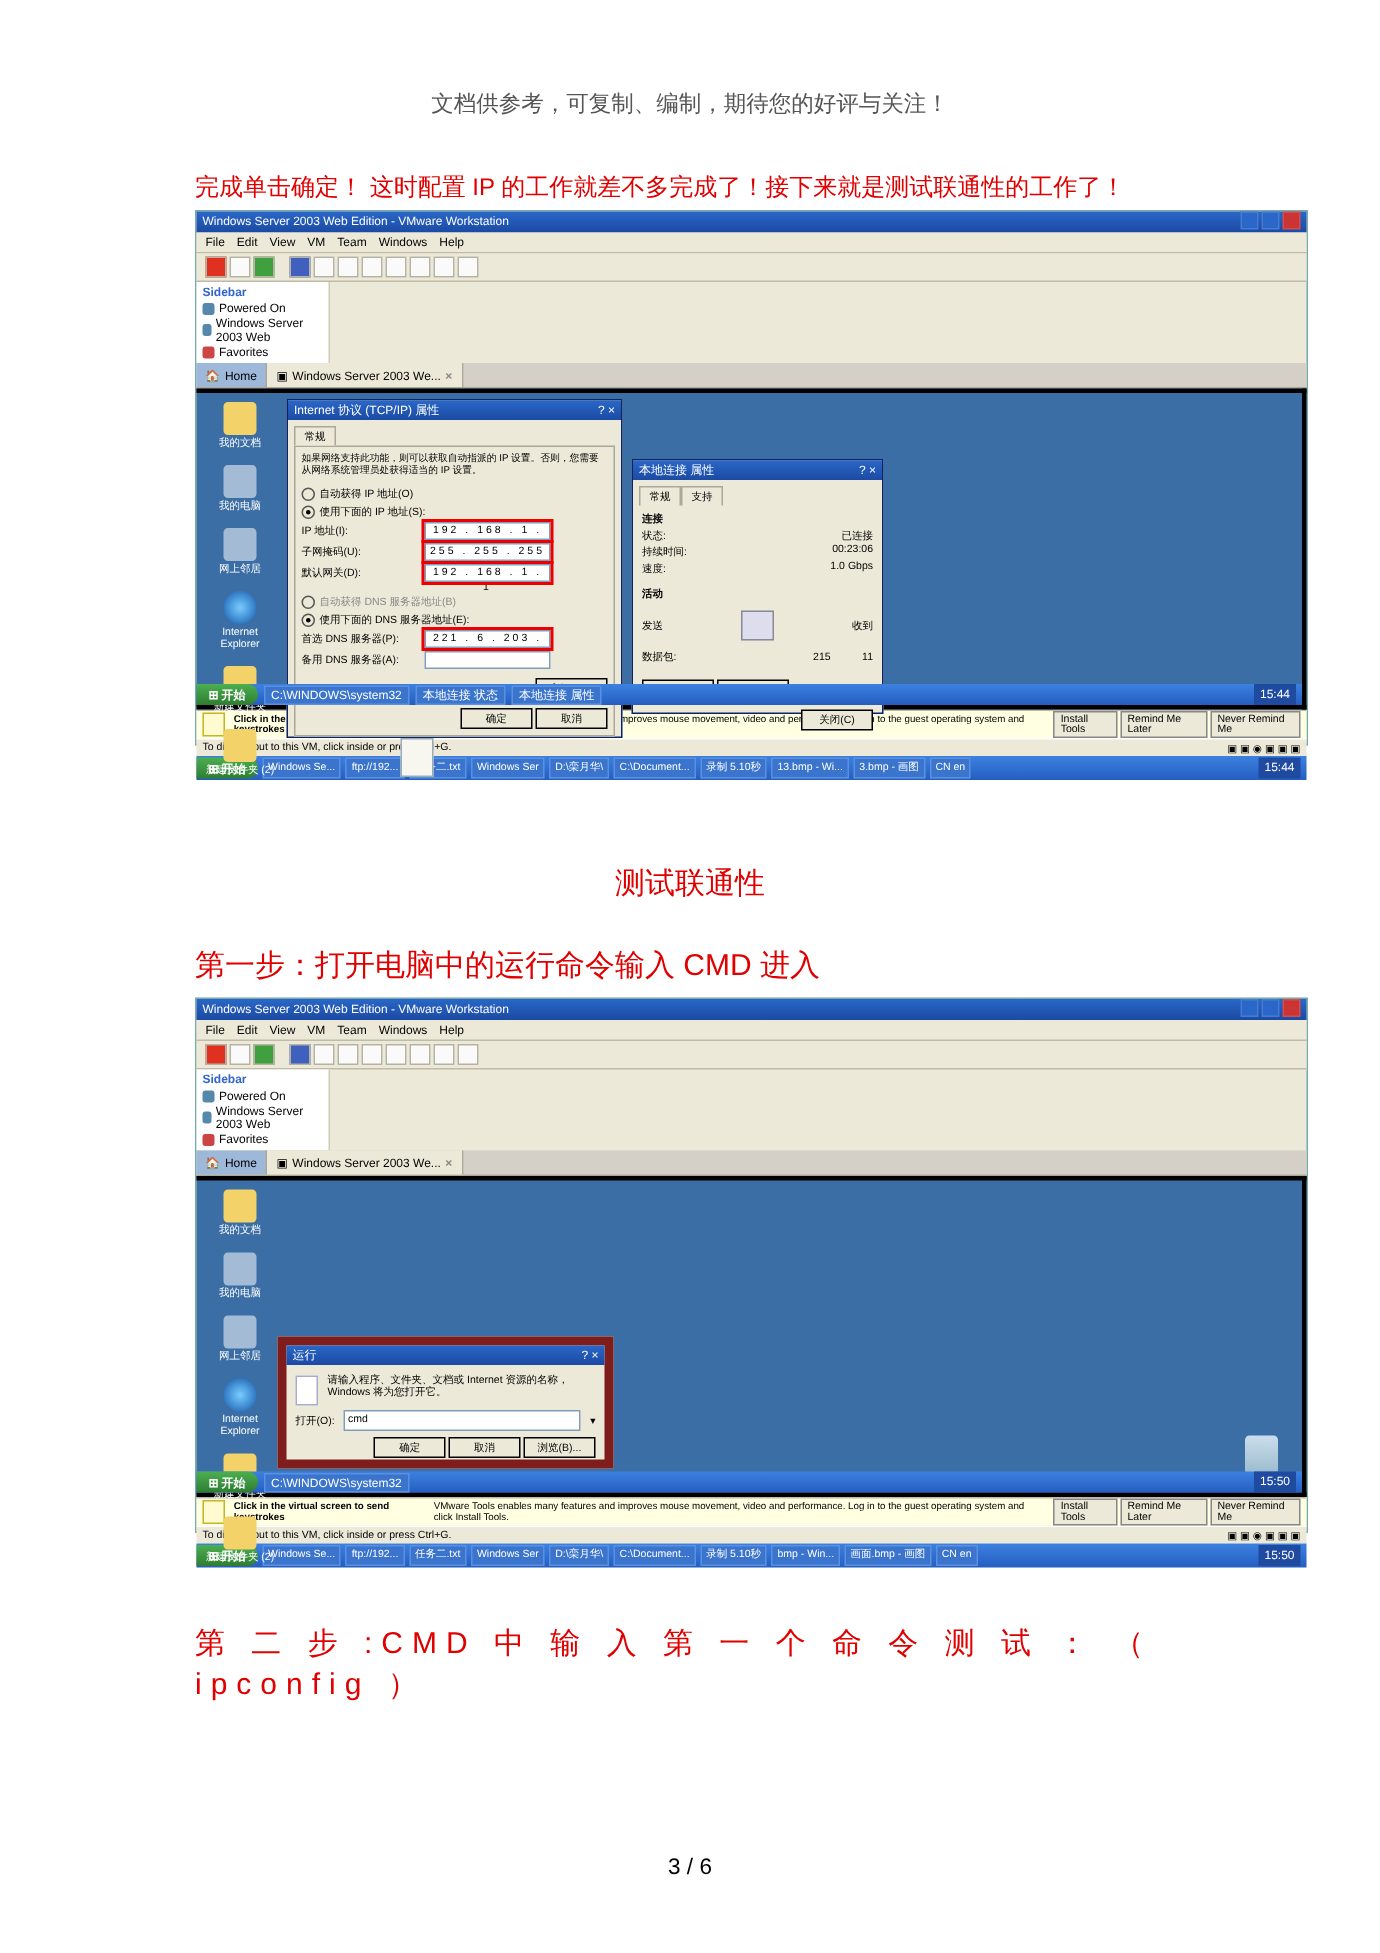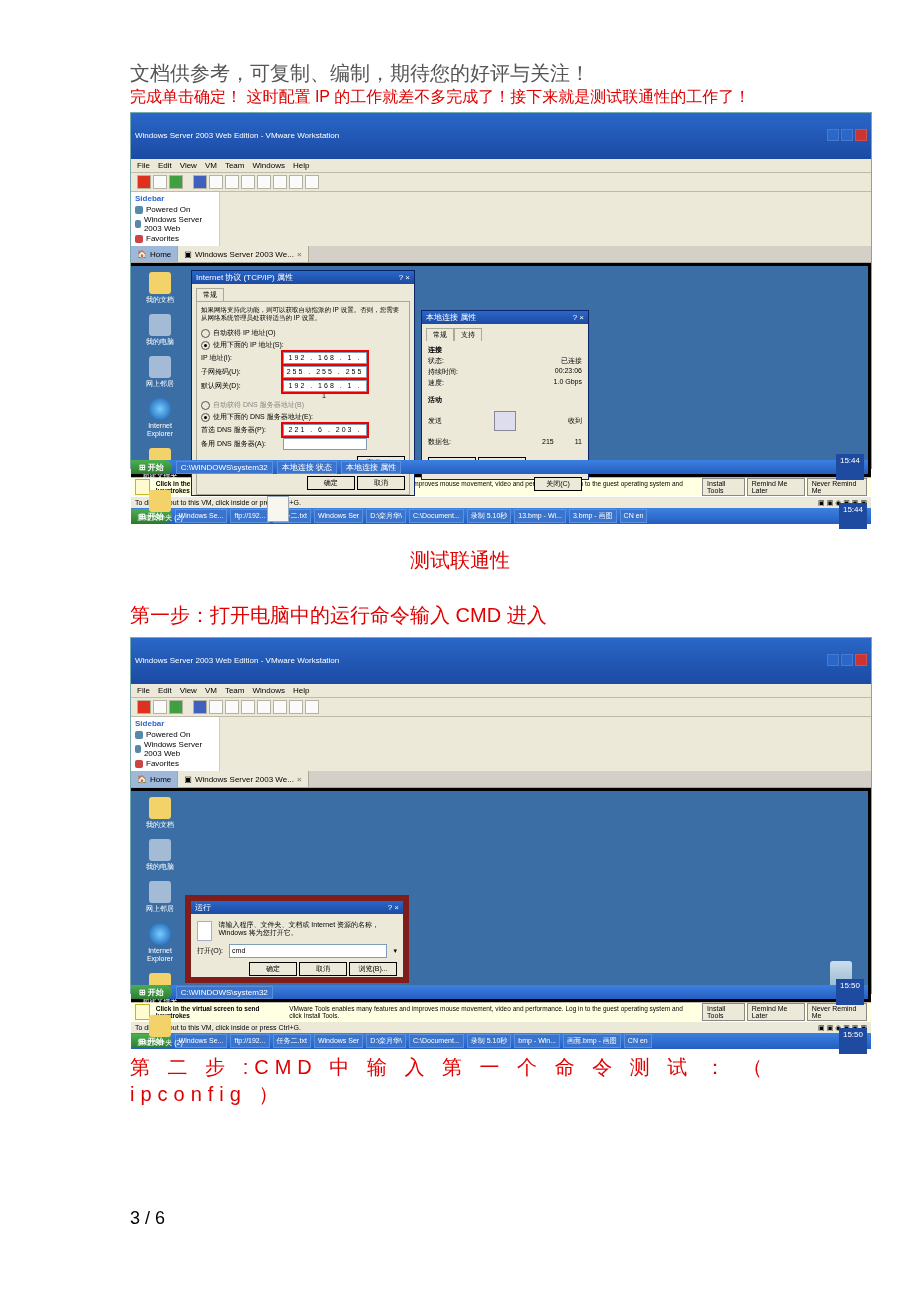--- a/index.html
+++ b/index.html
@@ -5,23 +5,24 @@
   body {
     margin: 0;
     background: #fff;
     font-family: "SimSun", "Microsoft YaHei", sans-serif;
     width: 920px;
   }
   .page {
     padding: 60px 130px 40px 130px;
   }
   .doc-header {
-    text-align: left;
+    text-align: center;
     color: #555;
-    font-size: 20px;
+    font-size: 15px;
+    margin-bottom: 36px;
   }
   .red { color: #e00000; }
   .blue { color: #1030d0; font-family: "Microsoft YaHei", sans-serif; font-weight: bold; }
   .line1 { font-size: 16px; margin-bottom: 4px; }
   .section-title {
     text-align: center;
     font-size: 20px;
     color: #e00000;
     font-family: "Microsoft YaHei", sans-serif;
     margin: 78px 0 28px 0;
@@ -32,39 +33,39 @@
     font-family: "Microsoft YaHei", sans-serif;
     margin: 8px 0;
   }
   .step2 {
     font-size: 20px;
     color: #e00000;
     font-family: "Microsoft YaHei", sans-serif;
     letter-spacing: 6px;
     margin-top: 60px;
   }
-  .page-num { font-size: 18px; margin-top: 100px; }
+  .page-num { text-align: center; font-size: 15px; margin-top: 100px; }
 
   
   .shot {
     width: 740px;
     height: 355px;
     font-size: 8px;
     font-family: Tahoma, "SimSun", sans-serif;
     color: #000;
     position: relative;
     border: 1px solid #7aa;
     background: #ece9d8;
     user-select: none;
   }
   .titlebar-xp {
     height: 14px;
     background: linear-gradient(#2a67c8,#1b4aa3);
     color: #fff;
-    padding: 16px 4px;
+    padding: 0 4px;
     line-height: 14px;
     display: flex;
     justify-content: space-between;
   }
   .winctl { display: flex; gap: 2px; }
   .winbtn { width: 10px; height: 10px; background: #c33; border: 1px solid #fff2; }
   .winbtn.min, .winbtn.max { background: #2a67c8; }
   .menubar-host {
     background: #ece9d8;
     padding: 2px 6px;
@@ -143,21 +144,21 @@
   .act-diag { display: flex; justify-content: space-between; align-items: center; margin: 6px 0; }
   .pc-ico { width: 20px; height: 18px; background: #dde; border: 1px solid #889; }
 
   
   .guest-taskbar {
     position: absolute; bottom: 0; left: 0; right: 0; height: 14px;
     background: linear-gradient(#3c81e0,#245ec0); display: flex; align-items: center; color: #fff; gap: 4px; padding-right: 4px;
   }
   .startbtn { background: linear-gradient(#4caf50,#2e7d32); height: 14px; padding: 0 8px; border-radius: 0 7px 7px 0; display: flex; align-items: center; gap: 2px; font-weight: bold; }
   .tbtask { background: #3a74cc; border: 1px solid #5a90e0; padding: 0 4px; height: 11px; line-height: 11px; }
-  .systray { margin-left: auto; background: #1e4aa0; padding: 0 4px; height: 26px; line-height: 14px; }
+  .systray { margin-left: auto; background: #1e4aa0; padding: 0 4px; height: 14px; line-height: 14px; }
   .host-hint {
     height: 18px; background: #ffffe1; border-top: 1px solid #c0bba8; display: flex; align-items: center; padding: 0 4px; gap: 6px;
   }
   .hint-ico { width: 14px; height: 14px; border: 1px solid #c0b820; background: #fffad0; }
   .hint-btn { font-size: 7px; padding: 1px 4px; background: #ece9d8; border: 1px solid #888; }
   .status-host { height: 11px; background: #ece9d8; border-top: 1px solid #fff; padding: 0 4px; font-size: 7px; display:flex; justify-content:space-between; align-items:center;}
   .outer-taskbar { height: 16px; background: linear-gradient(#3c81e0,#245ec0); display: flex; align-items: center; gap: 3px; color: #fff; padding-right:4px;}
   .otask { background: #3a74cc; border: 1px solid #5a90e0; padding: 0 3px; height: 12px; line-height: 12px; font-size: 7px; }
 
   

